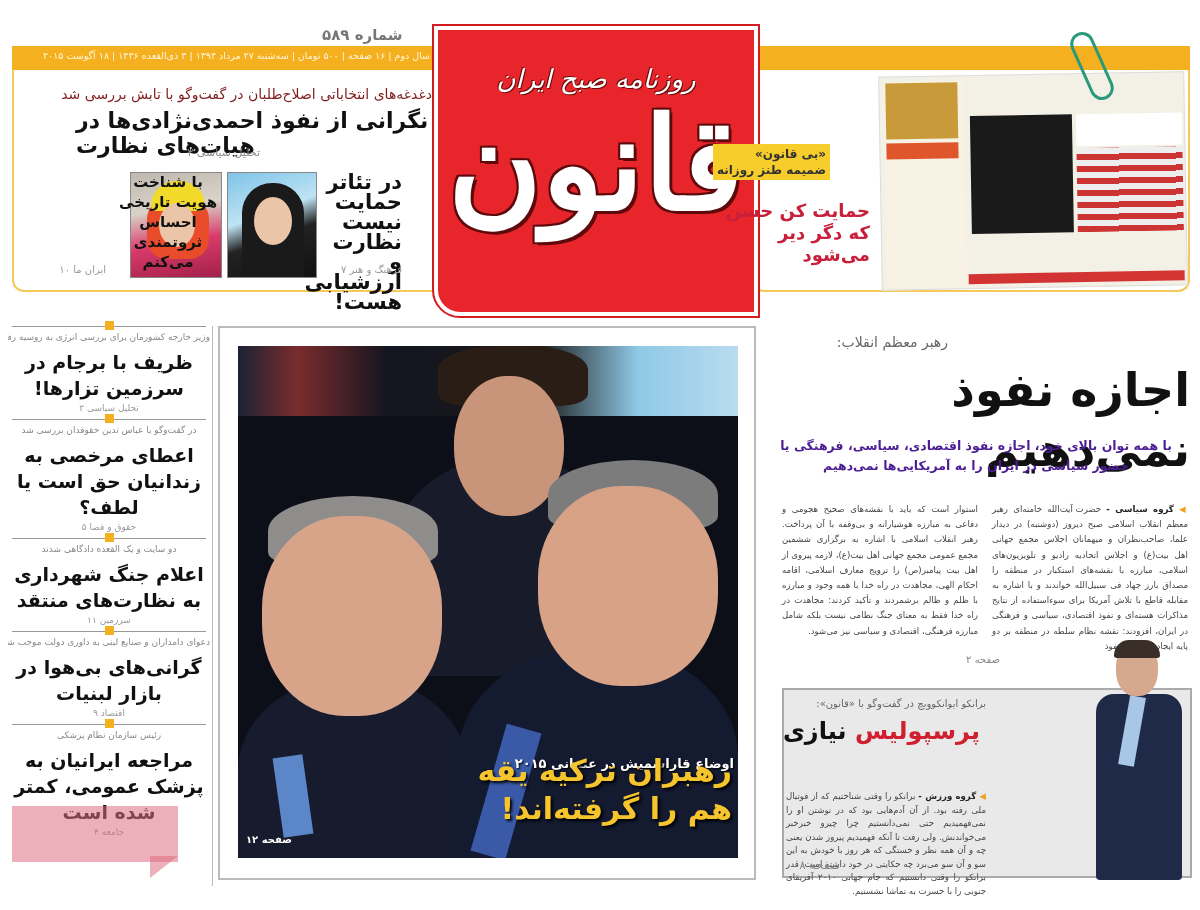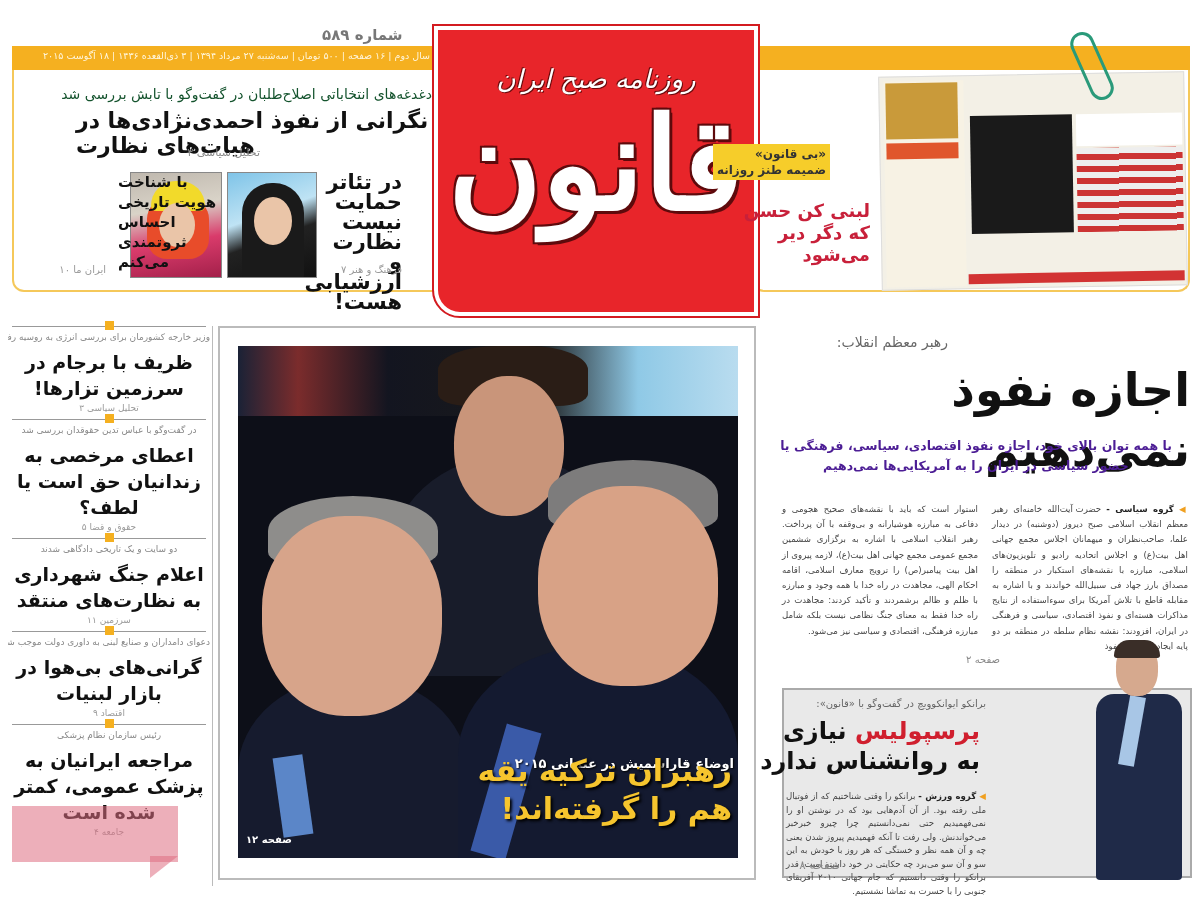--- a/index.html
+++ b/index.html
@@ -29,37 +29,37 @@
   
   #logo-box {
     left: 434px; top: 26px; width: 324px; height: 290px; background: #e8252a;
     border: 4px solid #fff; outline: 2px solid #d31b20; border-radius: 0 0 0 26px;
     display: flex; flex-direction: column; align-items: center; justify-content: flex-start;
   }
   #logo-sub { margin-top: 34px; color: #fff; font-family: "DejaVu Serif", serif; font-style: italic; font-size: 26px; text-shadow: 1px 1px 0 #6a0a0c, -1px -1px 0 #6a0a0c; direction: rtl; }
   #logo-main { margin-top: 6px; color: #fff; font-family: "DejaVu Serif", serif; font-weight: bold; font-size: 128px; line-height: 1; text-shadow: 3px 3px 0 #5e0a0c, -2px -2px 0 #5e0a0c, 2px -2px 0 #5e0a0c, -2px 2px 0 #5e0a0c; direction: rtl; }
 
   
-  #lt-kicker { right: 768px; top: 86px; width: 372px; text-align: right; font-size: 14px; color: #14532d; direction: rtl; }
+  #lt-kicker { right: 768px; top: 86px; width: 372px; text-align: right; font-size: 14px; color: #7f1d1d; direction: rtl; }
   #lt-title { right: 768px; top: 108px; width: 356px; text-align: left; font-size: 22px; font-weight: bold; direction: rtl; }
   #lt-section { right: 940px; top: 146px; font-size: 11px; color: #888; direction: rtl; }
 
   .photo { border: 1px solid #888; overflow: hidden; }
   #photo-actress { left: 227px; top: 172px; width: 90px; height: 106px; background: linear-gradient(160deg, #7fc4e8 0%, #bfe3f4 40%, #222 60%, #111 100%); }
   #photo-woman { left: 130px; top: 172px; width: 92px; height: 106px; background: linear-gradient(170deg, #bfb8ae 0%, #d9d3c8 35%, #d93b6b 65%, #a3204a 100%); }
   .face { position: absolute; border-radius: 50%; background: #eac5a8; }
   #photo-actress .face { left: 26px; top: 24px; width: 38px; height: 48px; }
   #photo-actress .hijab { position: absolute; left: 14px; top: 10px; width: 62px; height: 100px; border-radius: 30px 30px 8px 8px; background: #1a1a1a; }
   #photo-woman .face { left: 28px; top: 30px; width: 36px; height: 44px; }
   #photo-woman .cap { position: absolute; left: 20px; top: 8px; width: 54px; height: 30px; border-radius: 28px 28px 6px 6px; background: #f2da2a; }
   #photo-woman .hair { position: absolute; left: 16px; top: 26px; width: 62px; height: 60px; border-radius: 20px; background: #e84c2a; }
 
   #story-theater { right: 798px; top: 172px; width: 80px; text-align: right; font-size: 21px; font-weight: bold; line-height: 20px; direction: rtl; }
   #story-theater-sec { right: 798px; top: 264px; font-size: 10px; color: #999; direction: rtl; }
-  #story-identity { right: 982px; top: 172px; width: 100px; text-align: left; font-size: 15px; font-weight: bold; line-height: 20px; direction: rtl; }
+  #story-identity { right: 982px; top: 172px; width: 100px; text-align: center; font-size: 15px; font-weight: bold; line-height: 20px; direction: rtl; }
   #story-identity-sec { right: 1094px; top: 264px; font-size: 10px; color: #999; direction: rtl; }
 
   
   #supp-tag { right: 370px; top: 144px; background: #f6cd2a; padding: 2px 4px; font-size: 12px; font-weight: bold; color: #333; direction: rtl; line-height: 16px; text-align: right; }
   #supp-title { right: 330px; top: 200px; width: 150px; text-align: right; font-size: 18px; font-weight: bold; color: #c8203a; line-height: 22px; direction: rtl; }
   #supp-thumb { left: 880px; top: 74px; width: 306px; height: 214px; background: #f3f0e6; border: 1px solid #ddd; transform: rotate(-1deg); overflow: hidden; }
   #supp-thumb .tcol { position: absolute; left: 4px; top: 4px; width: 80px; height: 206px; background: #f7f2e4; }
   #supp-thumb .tlogo { position: absolute; left: 6px; top: 6px; width: 72px; height: 56px; background: #c99a3a; }
   #supp-thumb .tred { position: absolute; left: 6px; top: 66px; width: 72px; height: 16px; background: #e0562c; }
   #supp-thumb .tblack { position: absolute; left: 90px; top: 40px; width: 102px; height: 118px; background: #1a1a1a; }
@@ -153,21 +153,21 @@
     <div class="cap"></div>
     <div class="face"></div>
 </div>
 <div class="abs" id="story-identity">با شناخت هویت تاریخی احساس ثروتمندی می‌کنم</div>
 <div class="abs" id="story-identity-sec">ایران ما ۱۰</div>
 
 <div class="abs" id="supp-tag">
   <div>«بی قانون»</div>
   <div>ضمیمه طنز روزانه</div>
 </div>
-<div class="abs" id="supp-title">لبنی کن حسن که دگر دیر می‌شود</div>
+<div class="abs" id="supp-title">حمایت کن حسن که دگر دیر می‌شود</div>
 <div class="abs" id="supp-thumb">
   <div class="tcol"></div>
     <div class="tlogo"></div>
     <div class="tred"></div>
   <div class="tblack"></div>
     <div class="thead"></div>
     <div class="tflag"></div>
     <div class="tbar"></div>
 </div>
 <div class="abs" id="paperclip"></div>
@@ -180,21 +180,21 @@
     <div class="lc-sec">تحلیل سیاسی ۳</div>
   </div>
   <div class="lc-item">
     <div class="lc-rule"></div>
     <div class="lc-kicker">در گفت‌وگو با عباس تدین حقوقدان بررسی شد</div>
     <div class="lc-title">اعطای مرخصی به زندانیان حق است یا لطف؟</div>
     <div class="lc-sec">حقوق و قضا ۵</div>
   </div>
   <div class="lc-item">
     <div class="lc-rule"></div>
-    <div class="lc-kicker">دو سایت و یک تاریخی دادگاهی شدند</div>
+    <div class="lc-kicker">دو سایت و یک القعده دادگاهی شدند</div>
     <div class="lc-title">اعلام جنگ شهرداری به نظارت‌های منتقد</div>
     <div class="lc-sec">سرزمین ۱۱</div>
   </div>
   <div class="lc-item">
     <div class="lc-rule"></div>
     <div class="lc-kicker">دعوای دامداران و صنایع لبنی به داوری دولت موجب شد</div>
     <div class="lc-title">گرانی‌های بی‌هوا در بازار لبنیات</div>
     <div class="lc-sec">اقتصاد ۹</div>
   </div>
   <div class="lc-item">
@@ -237,21 +237,20 @@
 </div>
 <div class="abs body-col" id="body-col-2">
   <span>استوار است که باید با نقشه‌های صحیح هجومی و دفاعی به مبارزه هوشیارانه و بی‌وقفه با آن پرداخت. رهبر انقلاب اسلامی با اشاره به برگزاری ششمین مجمع عمومی مجمع جهانی اهل بیت(ع)، لازمه پیروی از اهل بیت پیامبر(ص) را ترویج معارف اسلامی، اقامه احکام الهی، مجاهدت در راه خدا با همه وجود و مبارزه با ظلم و ظالم برشمردند و تأکید کردند: مجاهدت در راه خدا فقط به معنای جنگ نظامی نیست بلکه شامل مبارزه فرهنگی، اقتصادی و سیاسی نیز می‌شود.</span>
 </div>
 <div class="abs" id="main-page-ref">صفحه ۲</div>
 
 <div class="abs" id="sports-box"></div>
 <div class="abs" id="sports-kicker">برانکو ایوانکوویچ در گفت‌وگو با «قانون»:</div>
 <div class="abs" id="sports-title">
   <div><span class="red">پرسپولیس</span> <span>نیازی</span></div>
-  <div>به روانشناس ندارد</div>
 </div>
 <div class="abs" id="sports-body">
   <span class="lead-arrow">◀</span>
   <span class="lead">گروه ورزش -</span>
   <span>برانکو را وقتی شناختیم که از فوتبال ملی رفته بود. از آن آدم‌هایی بود که در نوشتن او را نمی‌فهمیدیم حتی نمی‌دانستیم چرا چیرو خبرخبر می‌خواندنش. ولی رفت تا آنکه فهمیدیم پیروز شدن یعنی چه و آن همه نظر و خستگی که هر روز با خودش به این سو و آن سو می‌برد چه حکایتی در خود داشته است. قدر برانکو را وقتی دانستیم که جام جهانی ۲۰۱۰ آفریقای جنوبی را با حسرت به تماشا نشستیم.</span>
 </div>
 <div class="abs" id="sports-page">صفحه ۸</div>
 <div class="abs" id="coach">
   <div class="c-suit"></div>
     <div class="c-shirt"></div>

